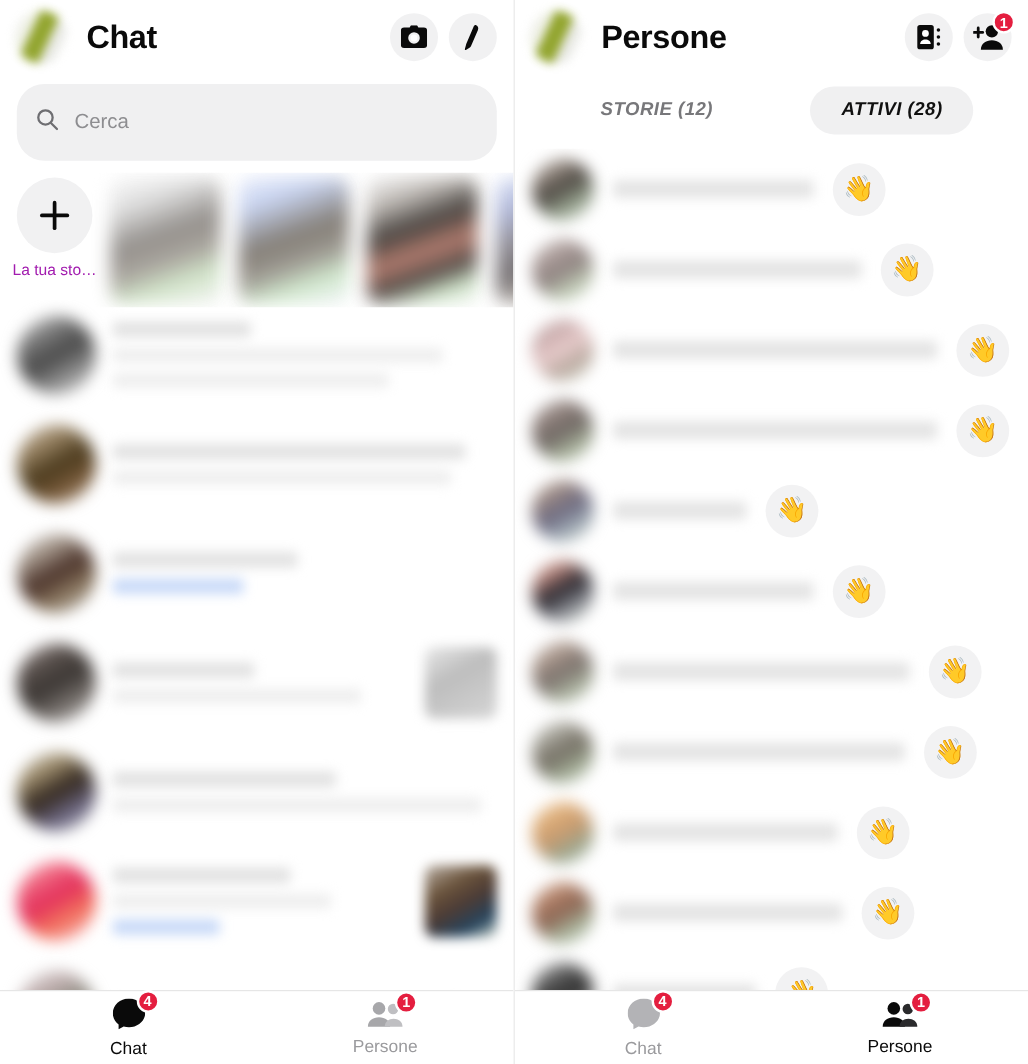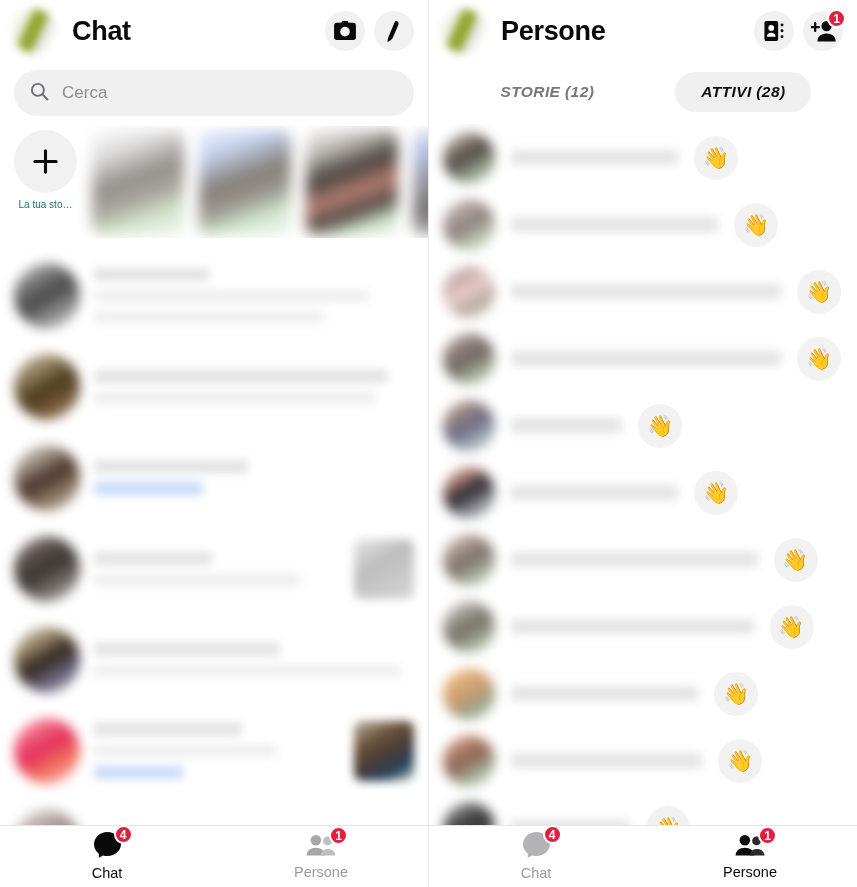--- a/index.html
+++ b/index.html
@@ -82,21 +82,21 @@
     min-width: 19px; height: 19px;
     display: flex; align-items: center; justify-content: center;
     border: 2px solid #ffffff;
     padding: 0 2px;
   }
   .badge.header-badge { top: -2px; right: -3px; }
 
   
   .search-wrap { padding: 8px 14px 10px 14px; }
   .search-bar {
-    height: 46px;
+    height: 64px;
     border-radius: 23px;
     background: #f0f0f1;
     display: flex;
     align-items: center;
     padding: 0 16px;
     gap: 13px;
   }
   .search-placeholder {
     font-size: 17px;
     color: #8d8d90;
@@ -119,22 +119,22 @@
     align-items: center;
     gap: 6px;
   }
   .story-add-circle {
     width: 63px; height: 63px;
     border-radius: 50%;
     background: #f1f1f2;
     display: flex; align-items: center; justify-content: center;
   }
   .story-label {
-    font-size: 10px;
-    color: #0f766e;
+    font-size: 13px;
+    color: #a21caf;
     white-space: nowrap;
     overflow: hidden;
     max-width: 78px;
     text-align: center;
   }
   .story-thumb {
     width: 92px; height: 105px;
     border-radius: 11px;
     flex: 0 0 auto;
     filter: blur(7px);

